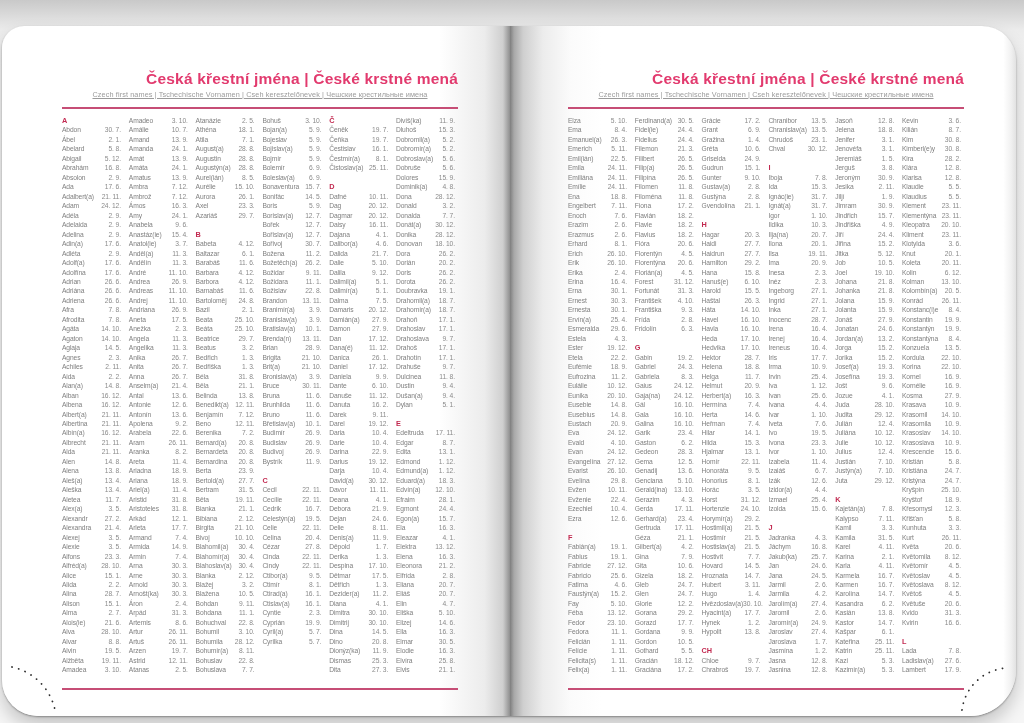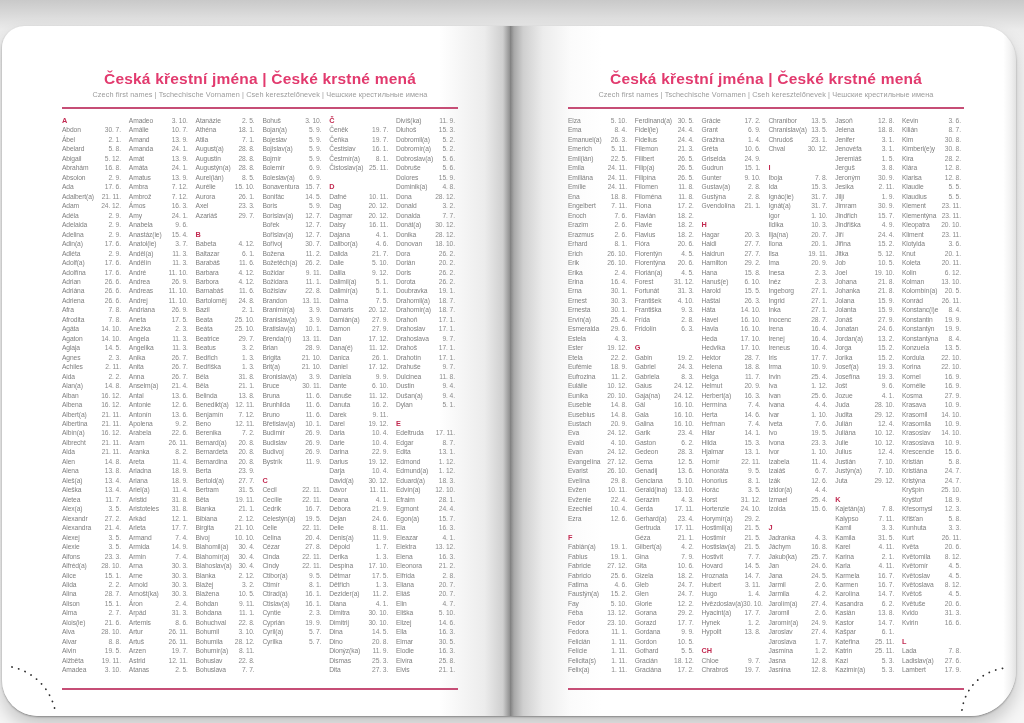--- a/index.html
+++ b/index.html
@@ -12,22 +12,22 @@
   .book::before{content:"";position:absolute;inset:0;pointer-events:none;
     box-shadow:inset 0 2px 3px rgba(0,0,0,.28);border-radius:inherit;}
   .page{position:absolute;top:0;height:100%;}
   .page.left{left:0;width:508px;
     background:linear-gradient(90deg,#fff 0%,#fff 86%,#ececec 95%,#cfcfcf 98.6%,#8f8f8f 100%);}
   .page.right{left:508px;width:506px;
     background:linear-gradient(90deg,#7e7e7e 0%,#a8a8a8 0.8%,#cfcfcf 2.6%,#ececec 6.5%,#fbfbfb 12%,#fff 18%,#fff 97.5%,#f1f1f1 99%,#e2e2e2 100%);}
   .head{position:absolute;top:44px;text-align:center;}
   .page.left .head{left:60px;width:396px;}
   .page.right .head{left:58px;width:396px;}
-  .title{font-size:15.5px;font-weight:bold;color:#e23a6e;letter-spacing:.2px;line-height:17px;}
-  .subtitle{margin-top:3px;font-size:7.3px;color:#9b9b9b;letter-spacing:.1px;}
+  .title{font-size:15.5px;font-weight:bold;color:#e23a6e;letter-spacing:.2px;line-height:17px;text-align:right;}
+  .subtitle{margin-top:3px;font-size:7.3px;color:#9b9b9b;letter-spacing:.1px;text-decoration:underline;}
   .rule{position:absolute;height:1.6px;background:#c64e76;}
   .page.left .rule{left:60px;width:396px;}
   .page.right .rule{left:58px;width:396px;}
   .rule.top{top:81px;} .rule.bottom{top:662px;}
   .grid{position:absolute;top:90px;display:flex;gap:4.8px;}
   .page.left .grid{left:60px;width:396px;}
   .page.right .grid{left:58px;width:396px;}
   .col{width:62px;}
   .row{height:9.47px;line-height:9.47px;display:flex;justify-content:space-between;
     font-size:6.7px;color:#7f7f7f;white-space:nowrap;letter-spacing:-.1px;}

